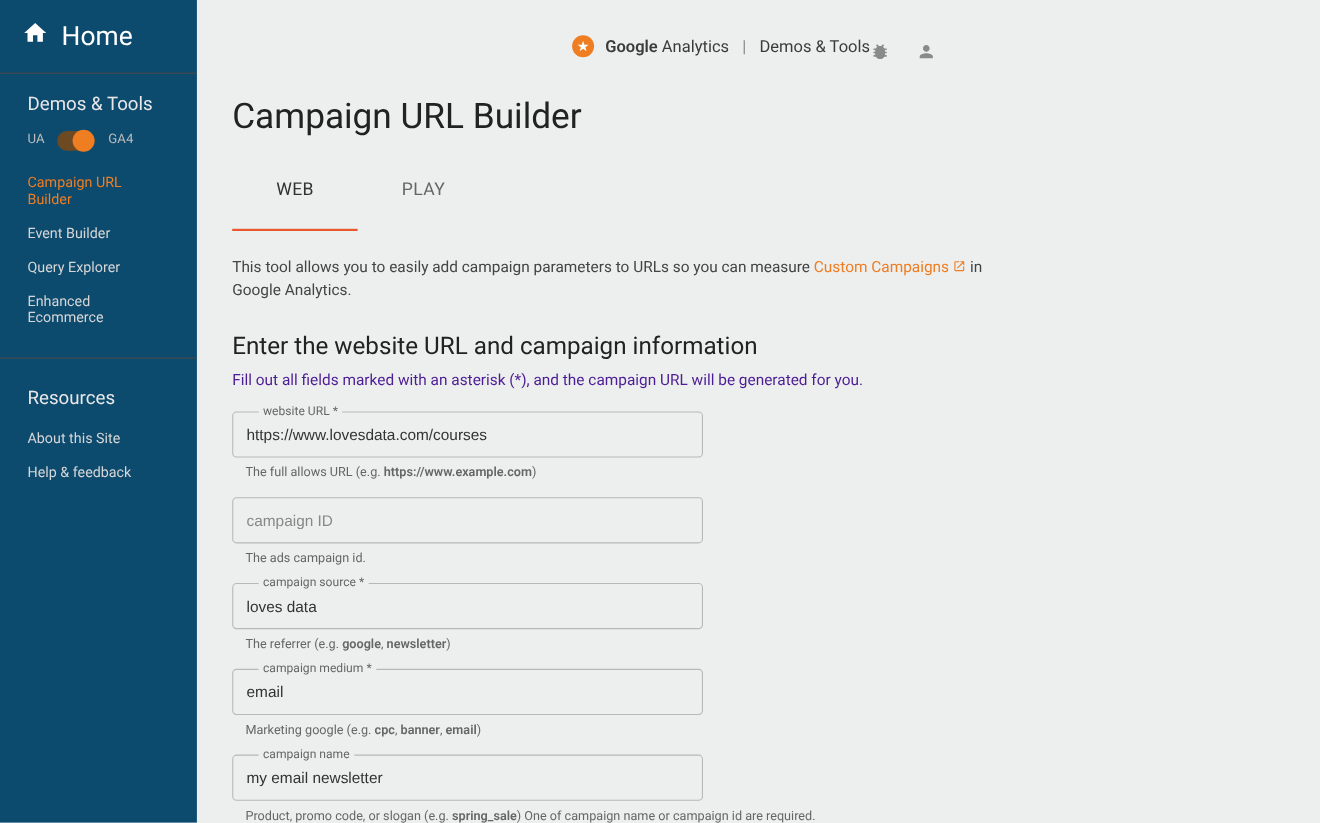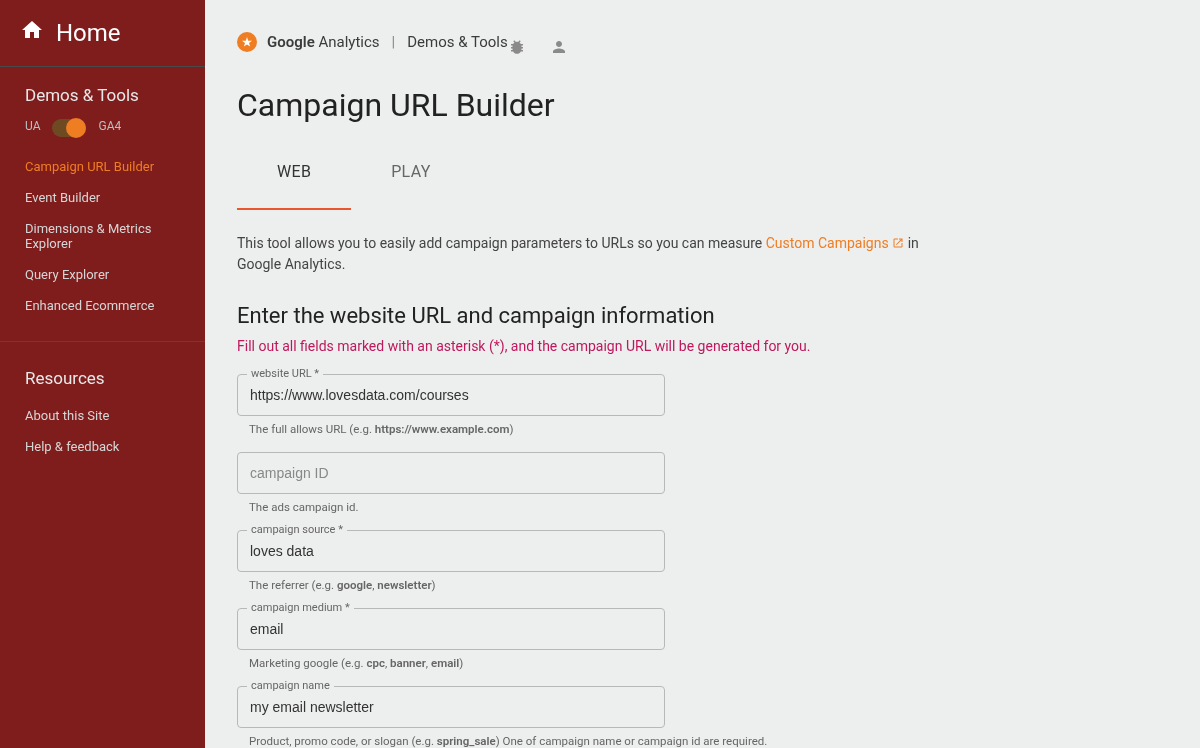--- a/index.html
+++ b/index.html
@@ -1,33 +1,33 @@
 <!DOCTYPE html>
 <html><head>
   <meta charset="utf-8">
   <style>
     * { margin: 0; padding: 0; box-sizing: border-box; }
     body { font-family: Roboto, Arial, sans-serif; background: #edeeee; color: #333; display: flex; height: 748px; width: 1200px; overflow: hidden; }
     
     
-    .sidebar { width: 205px; background: #7f1d1d; color: #fff; flex-shrink: 0; display: flex; flex-direction: column; }
+    .sidebar { width: 179px; background: #0c4a6e; color: #fff; flex-shrink: 0; display: flex; flex-direction: column; }
     .home-btn { display: flex; align-items: center; gap: 12px; padding: 18px 20px; border-bottom: 1px solid #4a4a4a; font-size: 24px; font-weight: 400; color: #fff; }
     .home-icon svg { width: 24px; height: 24px; fill: #fff; }
     .sidebar-section { padding: 18px 0 12px 0; }
     .section-title { font-size: 17px; color: #e8e8e8; padding: 0 25px 12px; font-weight: 400; }
     .toggle-row { display: flex; align-items: flex-start; gap: 12px; padding: 2px 25px 14px; font-size: 12px; color: #bdbdbd; }
     .toggle { position: relative; width: 34px; height: 18px; background: #6e4a23; border-radius: 10px; }
     .toggle::after { content: ''; position: absolute; right: 0; top: -1px; width: 20px; height: 20px; background: #ef7d22; border-radius: 50%; }
     .nav-item { display: block; padding: 8px 25px; font-size: 13px; color: #d6d6d6; cursor: pointer; }
     .nav-item.active { color: #ef7d22; }
     .divider { border: none; border-top: 1px solid #4a4a4a; margin: 8px 0; }
 
     
     .main { flex: 1; overflow-y: auto; padding: 24px 0 40px; }
-    .header-bar { display: flex; align-items: center; justify-content: flex-start; padding: 0 40px 8px 32px; }
+    .header-bar { display: flex; align-items: center; justify-content: center; padding: 0 40px 8px 32px; }
     .brand { display: flex; align-items: center; gap: 10px; }
     .brand-icon { width: 20px; height: 20px; border-radius: 50%; background: #ef7d22; display: flex; align-items: center; justify-content: center; }
     .brand-icon svg { width: 12px; height: 12px; fill: #fff; }
     .brand-text { font-size: 15px; color: #3b3b3b; }
     .brand-text .b { font-weight: 600; }
     .brand-sep { color: #888; font-size: 15px; margin: 0 2px; }
     .brand-sub { font-size: 15px; color: #3b3b3b; }
     .header-icons { display: flex; gap: 24px; margin-top: 14px; }
     .header-icons svg { width: 18px; height: 18px; fill: #8a8a8a; }
     
@@ -37,24 +37,24 @@
     .tab { padding: 12px 40px 27px; font-size: 16px; color: #666; letter-spacing: 0.3px; cursor: pointer; }
     .tab.active { color: #333; border-bottom: 2px solid #e8582c; }
     
     .content { padding: 22px 32px; max-width: 760px; }
     .intro { font-size: 14px; color: #444; line-height: 1.5; margin-bottom: 28px; }
     .intro a { color: #ef7d22; text-decoration: none; }
     .ext-icon { display: inline-block; width: 12px; height: 12px; vertical-align: -1px; }
     .ext-icon svg { width: 12px; height: 12px; fill: #ef7d22; }
     
     h2.section-h { font-size: 22px; font-weight: 400; color: #222; margin-bottom: 10px; }
-    .section-sub { font-size: 14px; color: #be185d; margin-bottom: 20px; }
+    .section-sub { font-size: 14px; color: #4c1d95; margin-bottom: 20px; }
     
     .field { position: relative; margin-bottom: 6px; }
-    .field-label { position: absolute; top: -7px; left: 10px; background: #edeeee; padding: 0 4px; font-size: 11px; color: #666; z-index: 1; }
+    .field-label { position: absolute; top: -7px; left: 24px; background: #edeeee; padding: 0 4px; font-size: 11px; color: #666; z-index: 1; }
     .field-input { width: 428px; padding: 12px 12px; border: 1px solid #b8b8b8; border-radius: 4px; font-size: 14px; background: transparent; color: #333; outline: none; }
     .field-input::placeholder { color: #888; }
     .helper { font-size: 11.5px; color: #666; margin: 6px 0 16px 12px; }
     .helper .mono { font-weight: 600; }
   </style>
 </head>
 <body>
 
 <aside class="sidebar">
   <div class="home-btn">
@@ -68,21 +68,20 @@
 
   <div class="sidebar-section">
     <div class="section-title">Demos &amp; Tools</div>
     <div class="toggle-row">
       <span>UA</span>
       <div class="toggle"></div>
       <span>GA4</span>
     </div>
     <a class="nav-item active">Campaign URL Builder</a>
     <a class="nav-item">Event Builder</a>
-    <a class="nav-item">Dimensions &amp; Metrics Explorer</a>
     <a class="nav-item">Query Explorer</a>
     <a class="nav-item">Enhanced Ecommerce</a>
   </div>
 
   <hr class="divider">
 
   <div class="sidebar-section">
     <div class="section-title">Resources</div>
     <a class="nav-item">About this Site</a>
     <a class="nav-item">Help &amp; feedback</a>

